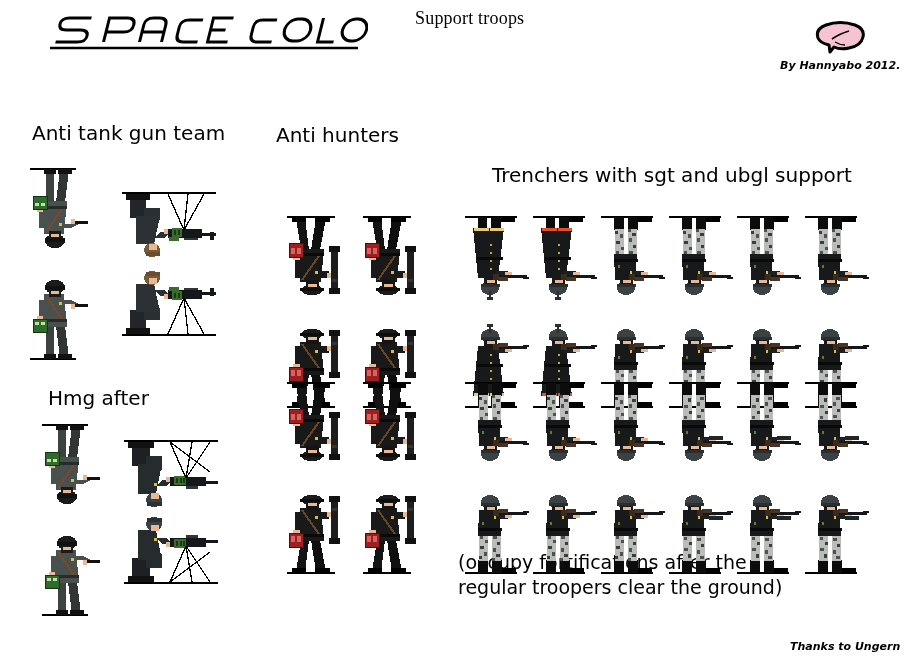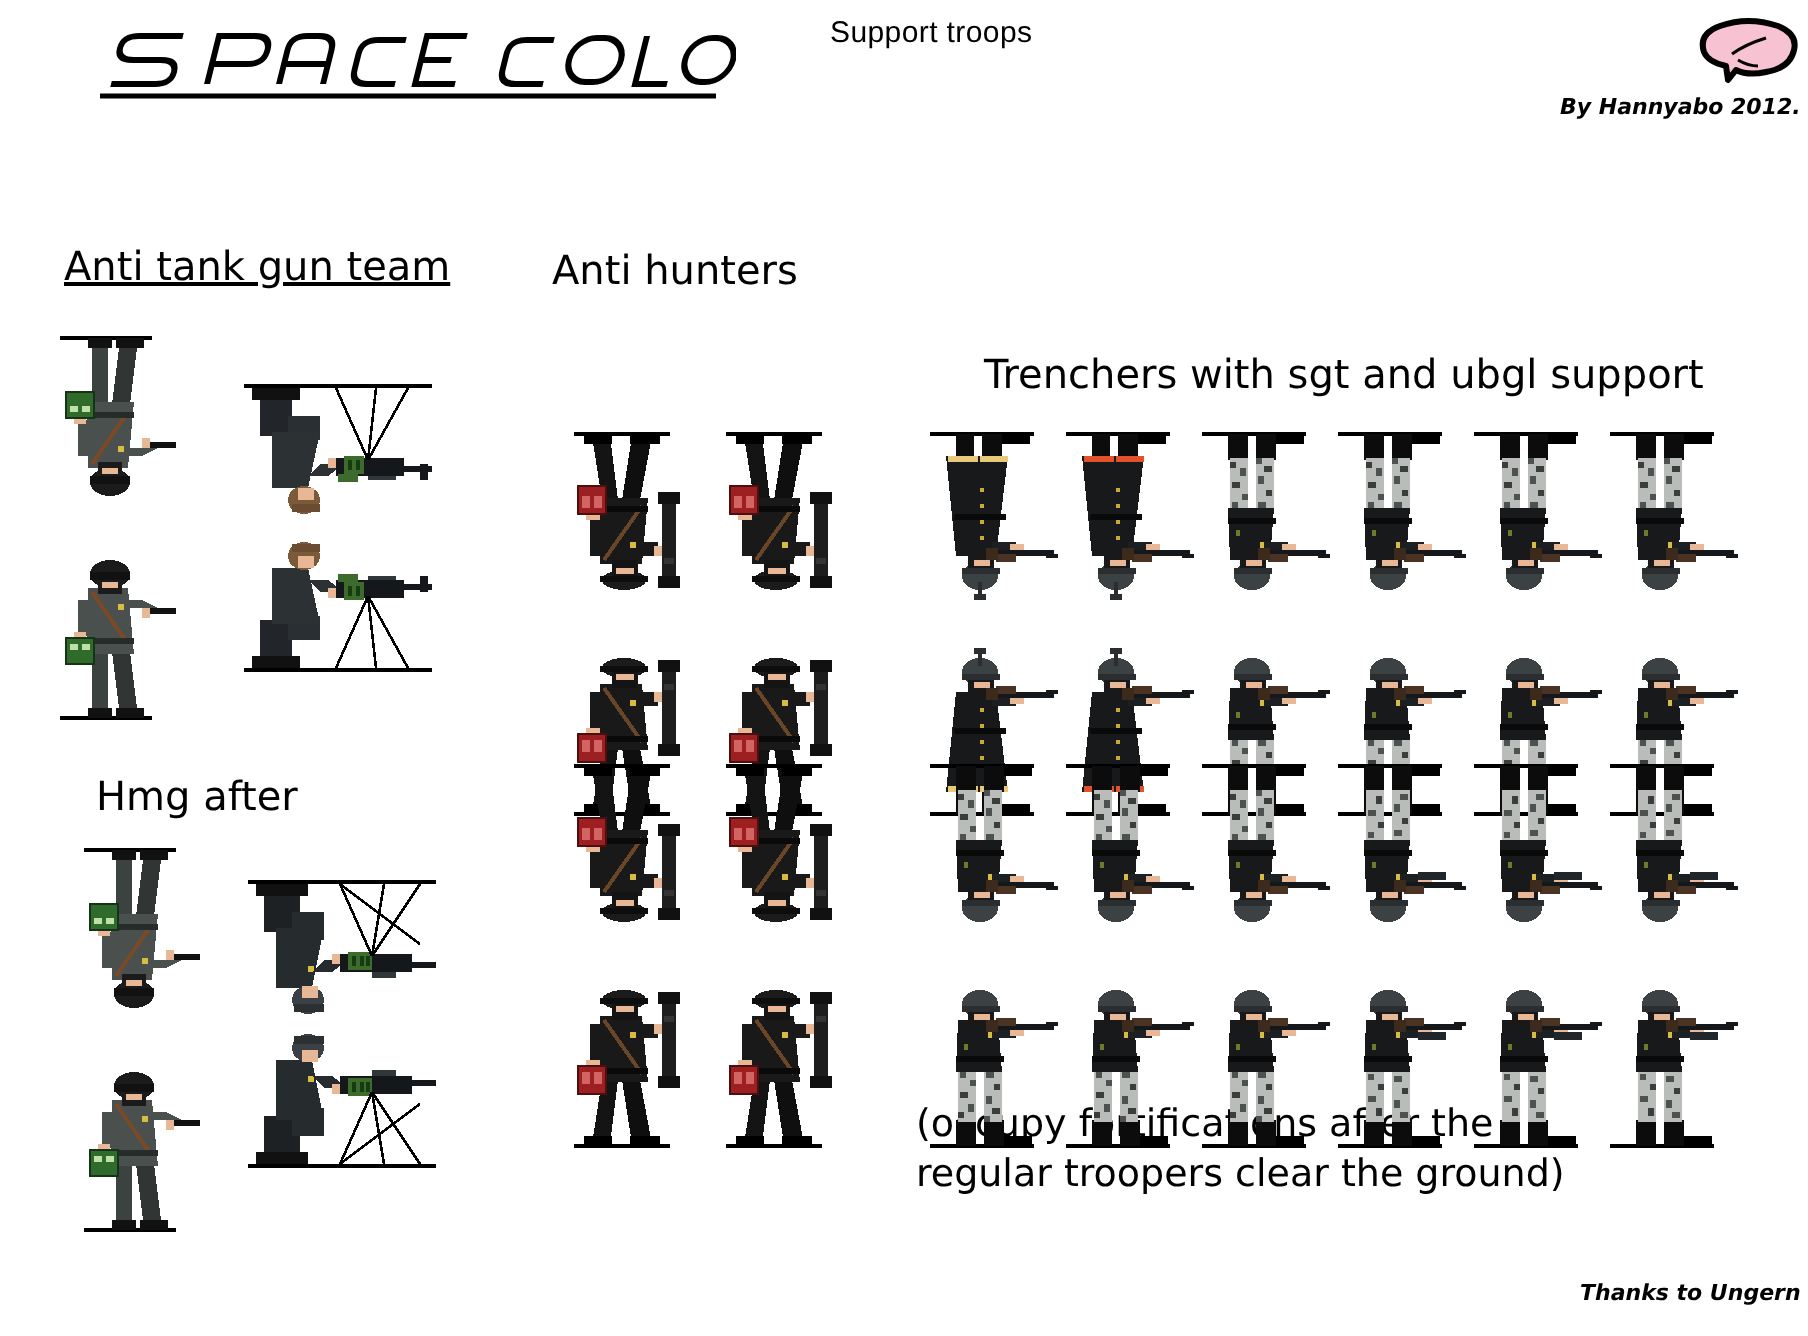--- a/index.html
+++ b/index.html
@@ -12,45 +12,45 @@
     overflow:hidden;
   }
   .abs{position:absolute;}
 
   
   #logo-wrap{left:28px;top:8px;width:340px;height:44px;}
   #logo-wrap svg{display:block;}
 
   #page-title{
     left:415px;top:8px;
-    font-size:15px;font-weight:400;letter-spacing:0.2px;
-    font-family:Liberation Sans, sans-serif;
+    font-size:18px;font-weight:400;letter-spacing:0.2px;
+    font-family:Liberation Serif, serif;
   }
 
-  #author-wrap{left:780px;top:6px;width:120px;height:56px;text-align:right;}
+  #author-wrap{left:780px;top:18px;width:120px;height:56px;text-align:left;}
   #author-credit{
     font-size:11px;font-style:italic;font-weight:bold;
     font-family:"DejaVu Sans", sans-serif;
     margin-top:1px;white-space:nowrap;
   }
 
   #footer-credit{
     left:790px;top:640px;
     font-size:11px;font-style:italic;font-weight:bold;
     white-space:nowrap;
   }
 
   
   .heading{
     font-size:20px;font-weight:400;white-space:nowrap;
     font-family:"DejaVu Sans", sans-serif;
   }
-  #h-atg{left:32px;top:121px;text-decoration:underline;}
+  #h-atg{left:32px;top:121px;}
   #h-th{left:276px;top:123px;}
-  #h-trench{left:492px;top:175px;text-align:right;}
+  #h-trench{left:492px;top:163px;text-align:right;}
   #h-hmg{left:48px;top:386px;}
 
   #note-text{
     left:458px;top:550px;
     font-size:19px;line-height:25px;white-space:pre-line;
   }
   .flipped{transform:scaleY(-1);transform-origin:center;}
 
   .pair{position:absolute;}
   .pair .top{position:absolute;left:0;top:0;}

